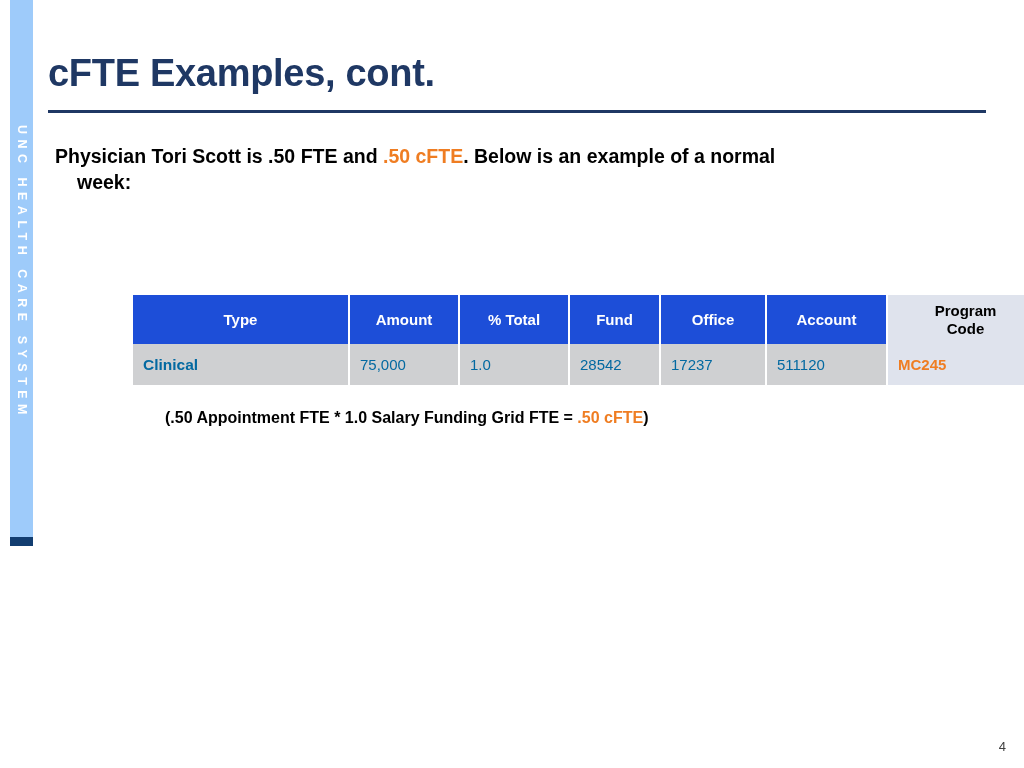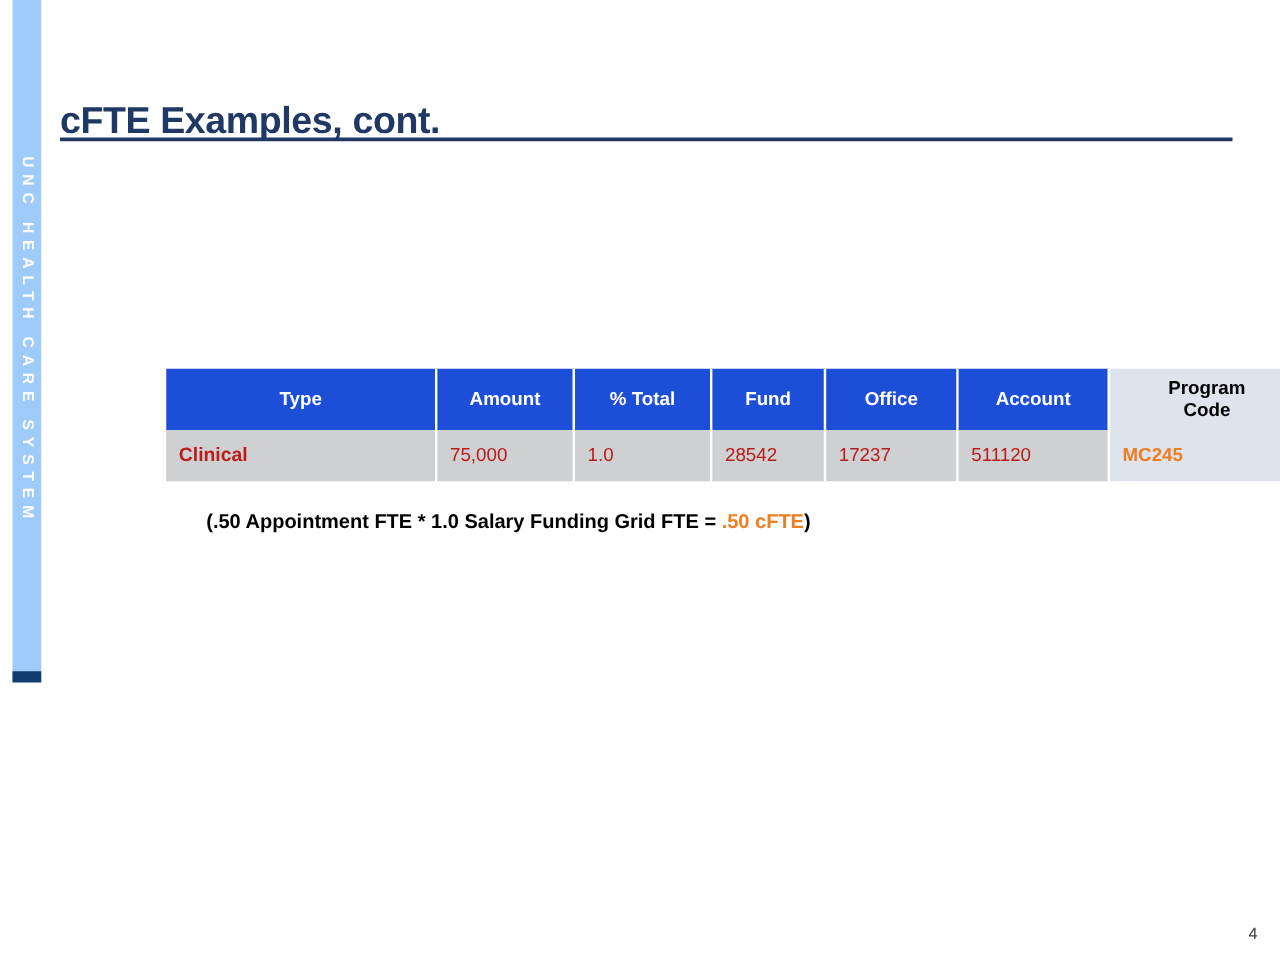--- a/index.html
+++ b/index.html
@@ -49,22 +49,22 @@
     top: 537px;
     width: 23px;
     height: 9px;
     background: #123d70;
   }
 
   
   #slide-title {
     position: absolute;
     left: 48px;
-    top: 80px;
-    font-size: 30px;
+    top: 52px;
+    font-size: 38px;
     font-weight: bold;
     color: #1f3864;
     letter-spacing: -0.3px;
     white-space: nowrap;
   }
   #title-rule {
     position: absolute;
     left: 48px;
     top: 110px;
     width: 938px;
@@ -150,21 +150,21 @@
   #fte-table thead td.hdr-accent {
     background: #dfe3ed;
     color: #000000;
     line-height: 18px;
   }
 
   
   #fte-table tbody td {
     height: 41px;
     background: #cfd0d2;
-    color: #b91c1c;
+    color: #0369a1;
     font-size: 15px;
     font-weight: normal;
     text-align: left;
   }
   #fte-table tbody td.cell-type {
     font-weight: bold;
     font-size: 15.5px;
   }
   #fte-table tbody td.cell-accent {
     background: #dfe3ed;
@@ -206,20 +206,24 @@
 
 <div id="brand-rail">
   <div id="brand-rail-text">UNC HEALTH CARE SYSTEM</div>
 </div>
 <div id="brand-rail-foot"></div>
 
 <div id="slide-title">cFTE Examples, cont.</div>
 <div id="title-rule"></div>
 
 <div id="intro-block">
+  <div id="intro-line">
+    <span>Physician Tori Scott is .50 FTE and </span><span class="accent">.50 cFTE</span><span>.  Below is an example of a normal</span>
+    <div id="intro-indent">week:</div>
+  </div>
 
 </div>
 
 <table id="fte-table">
   <thead>
     <tr>
       <td class="col-type">Type</td>
       <td class="col-amount">Amount</td>
       <td class="col-pct">% Total</td>
       <td class="col-fund">Fund</td>

